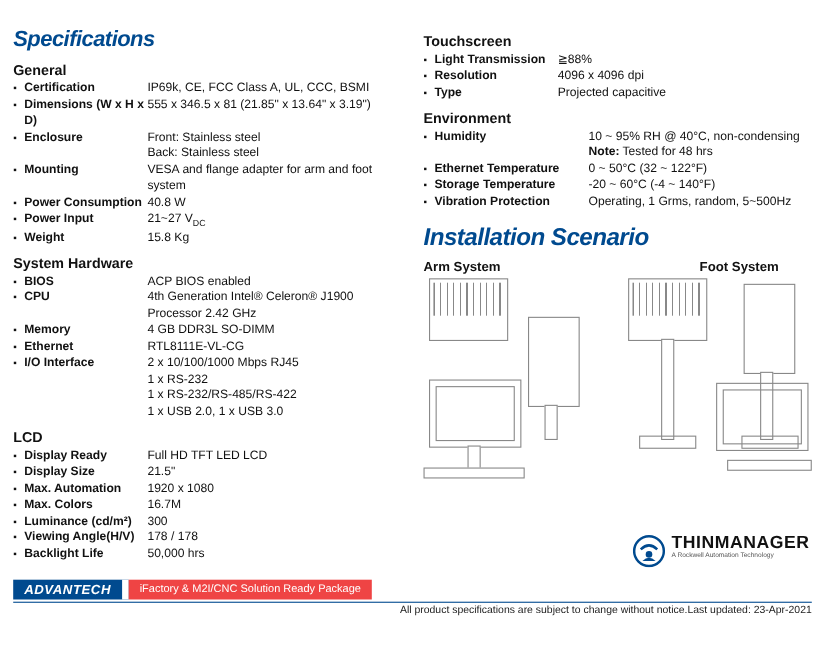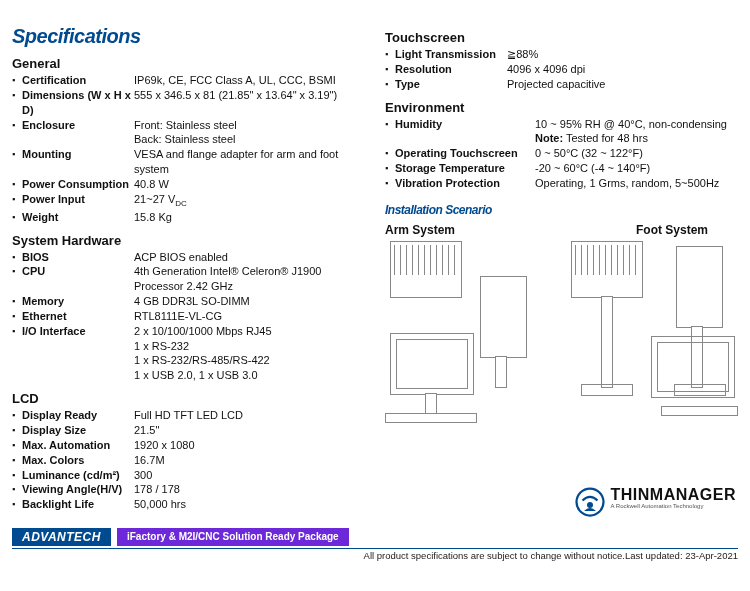--- a/index.html
+++ b/index.html
@@ -23,21 +23,21 @@
   h1.spec-title {
     color: #004a8f;
     font-size: 20px;
     font-weight: 900;
     font-style: italic;
     letter-spacing: -0.5px;
     margin: 17px 0 6px 0;
   }
   h1.install-title {
     color: #004a8f;
-    font-size: 12px;
+    font-size: 22px;
     font-weight: 900;
     font-style: italic;
     letter-spacing: -0.5px;
     margin: 12px 0 4px 0;
   }
   h3.subhead {
     font-size: 13px;
     font-weight: 700;
     margin: 8px 0 2px 0;
   }
@@ -141,21 +141,21 @@
     display:flex; align-items:stretch; font-size:10px;
   }
   .adv-badge {
     background:#004a8f; color:#fff; font-weight:700;
     padding:2px 10px; font-style:italic; font-size:12px;
     letter-spacing:0.5px;
     display:flex; align-items:center;
     border-right: 6px solid #fff;
   }
   .pkg-bar {
-    background:#6d28d9; color:#fff; font-weight:700;
+    background:#ef4444; color:#fff; font-weight:400;
     padding:3px 10px; flex:0 0 auto;
   }
   .pkg-rest { flex:1; }
   .footer-below {
     display:flex; justify-content:flex-end;
     font-size:9.5px; color:#222; margin-top:2px;
     border-top:1px solid #004a8f; padding-top:1px;
   }
 </style>
 </head>
@@ -296,21 +296,21 @@
 
     <h3 class="subhead">Environment</h3>
     <ul class="speclist">
         <li>
           <span class="bullet">▪</span>
           <span class="label wide">Humidity</span>
           <span class="value">10 ~ 95% RH @ 40°C, non-condensing<br><b>Note:</b> Tested for 48 hrs</span>
         </li>
         <li>
           <span class="bullet">▪</span>
-          <span class="label wide">Operating Touchscreen</span>
+          <span class="label wide">Ethernet Temperature</span>
           <span class="value">0 ~ 50°C (32 ~ 122°F)</span>
         </li>
         <li>
           <span class="bullet">▪</span>
           <span class="label wide">Storage Temperature</span>
           <span class="value">-20 ~ 60°C (-4 ~ 140°F)</span>
         </li>
         <li>
           <span class="bullet">▪</span>
           <span class="label wide">Vibration Protection</span>

